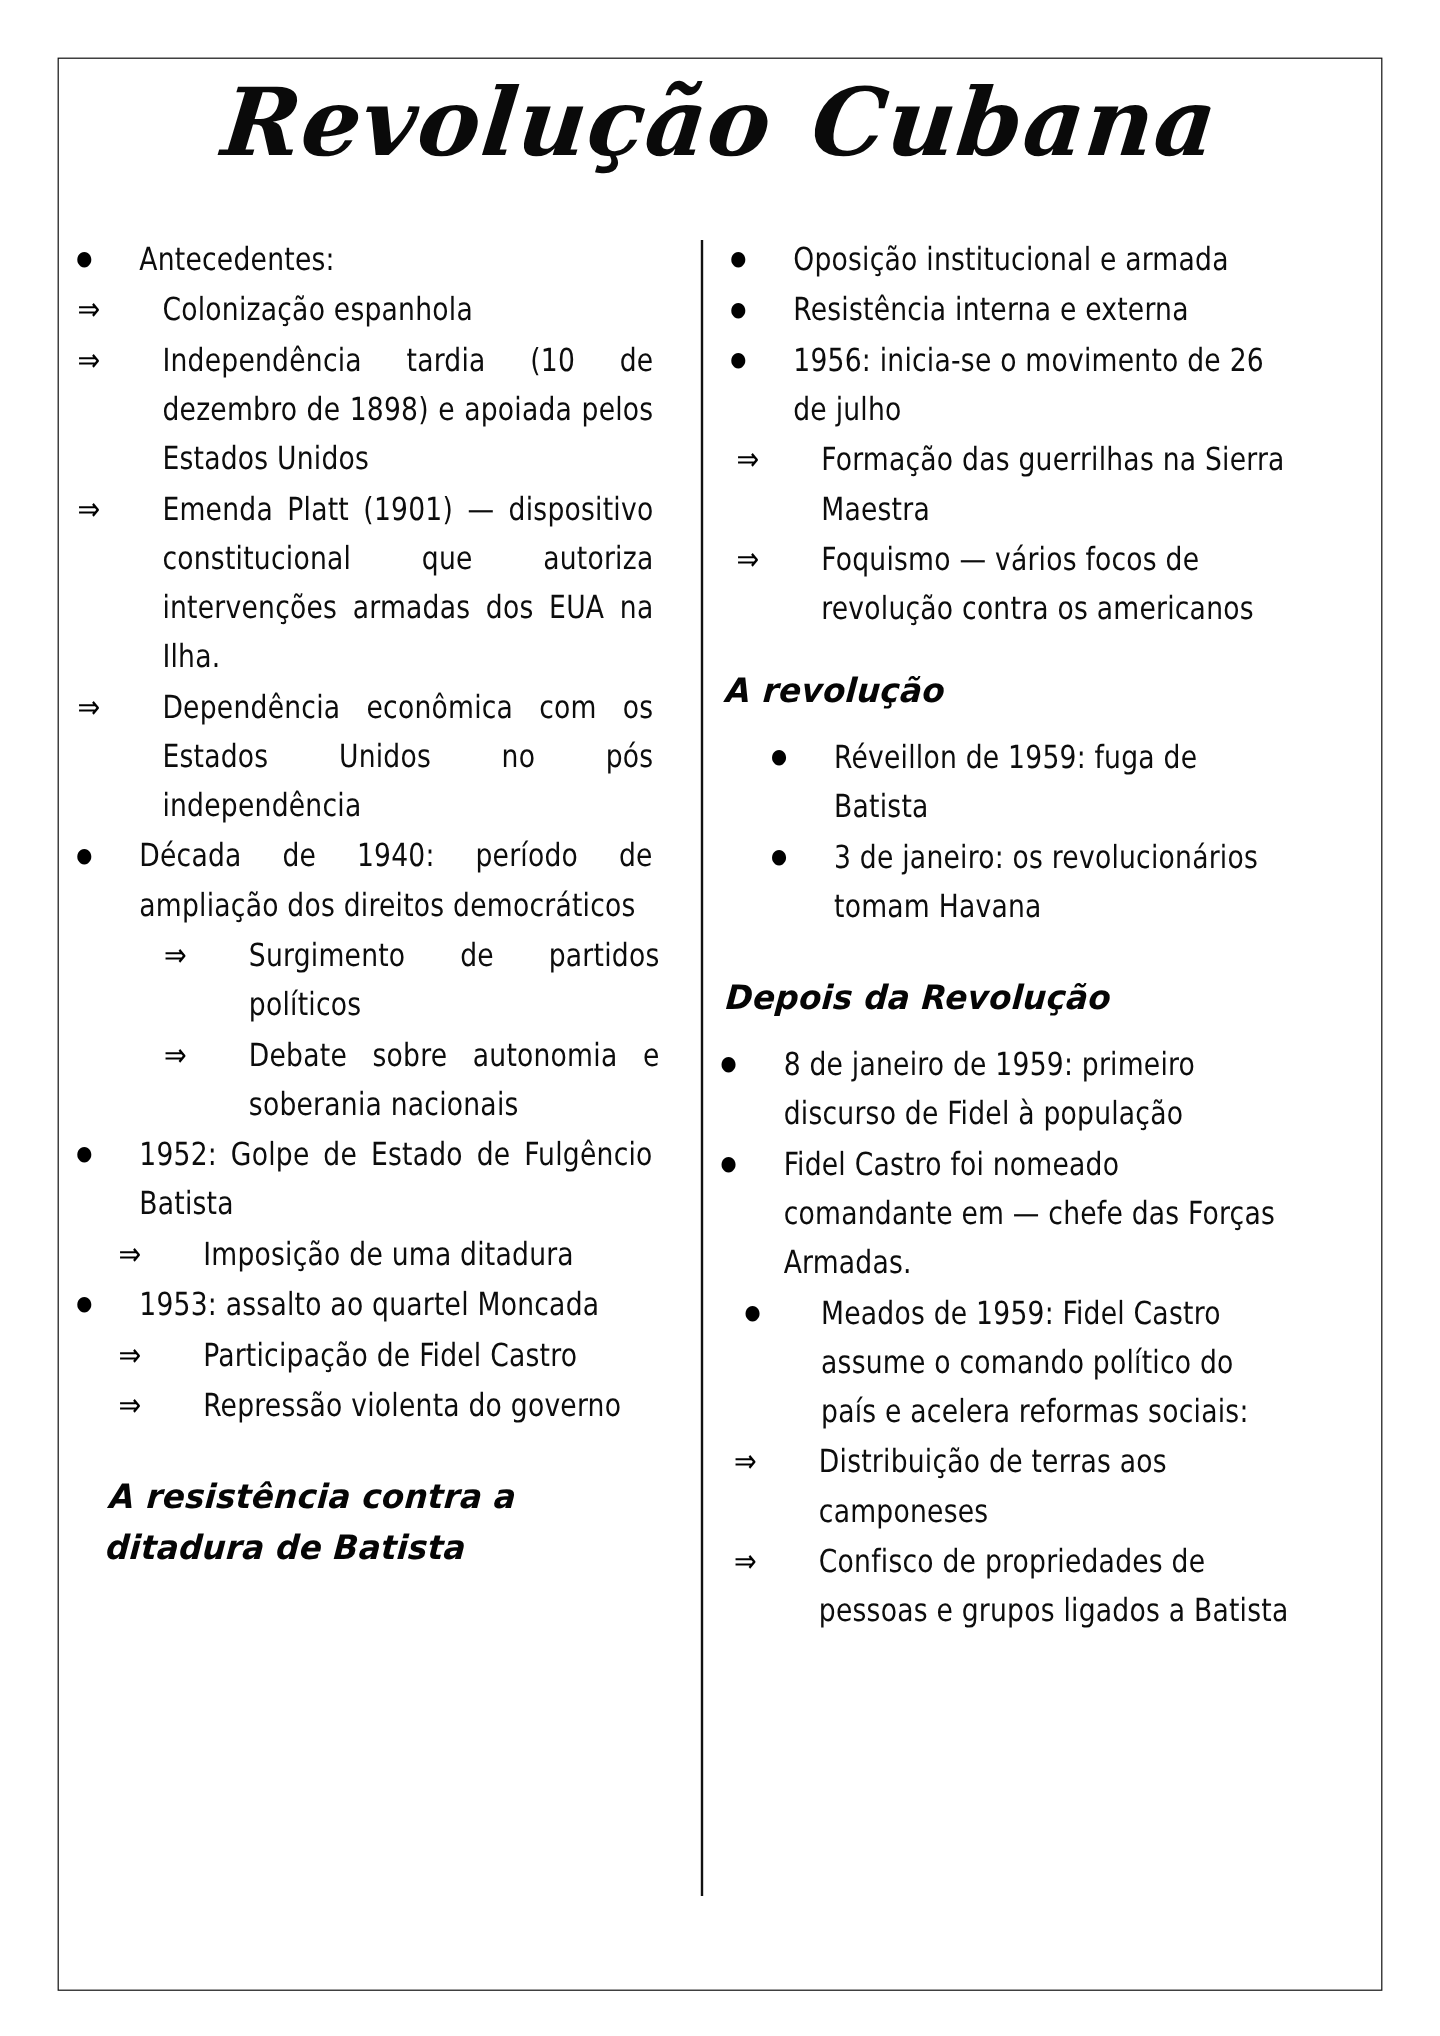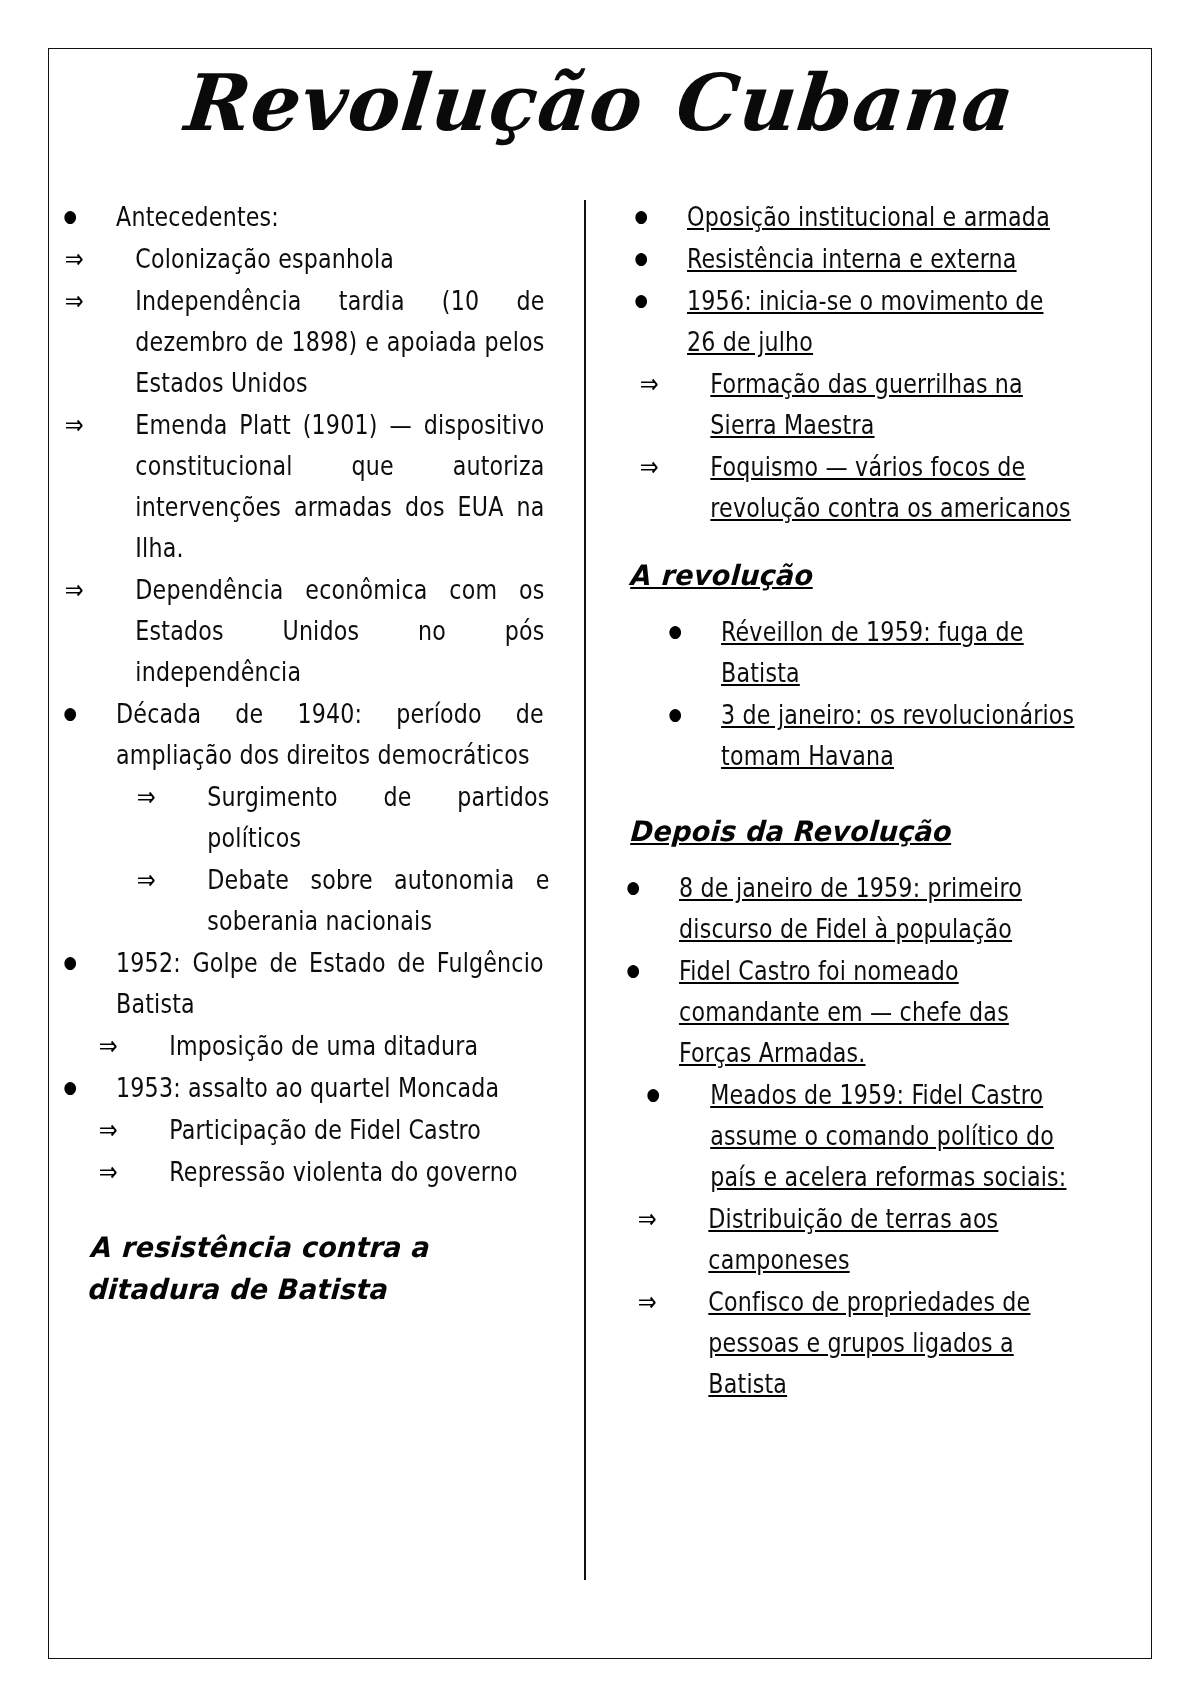--- a/index.html
+++ b/index.html
@@ -65,21 +65,21 @@
   .col {
     box-sizing: border-box;
   }
   .col-left  { width: 522px; padding-right: 6px; }
   .divider   {
     width: 0;
     border-left: 2.2px solid #111111;
     margin: 4px 0 6px 0;
     flex: 0 0 auto;
   }
-  .col-right { width: 522px; padding-left: 47px; text-decoration: underline; }
+  .col-right { width: 522px; padding-left: 21px; }
 
   
   .ln {
     font-family: "DejaVu Sans Condensed", "Liberation Sans Narrow", "Liberation Sans", sans-serif;
     font-size: 26.5px;
     line-height: 41px;
     color: #0d0d0d;
     font-weight: 300;
     letter-spacing: 0.2px;
     transform: scaleX(0.93);

